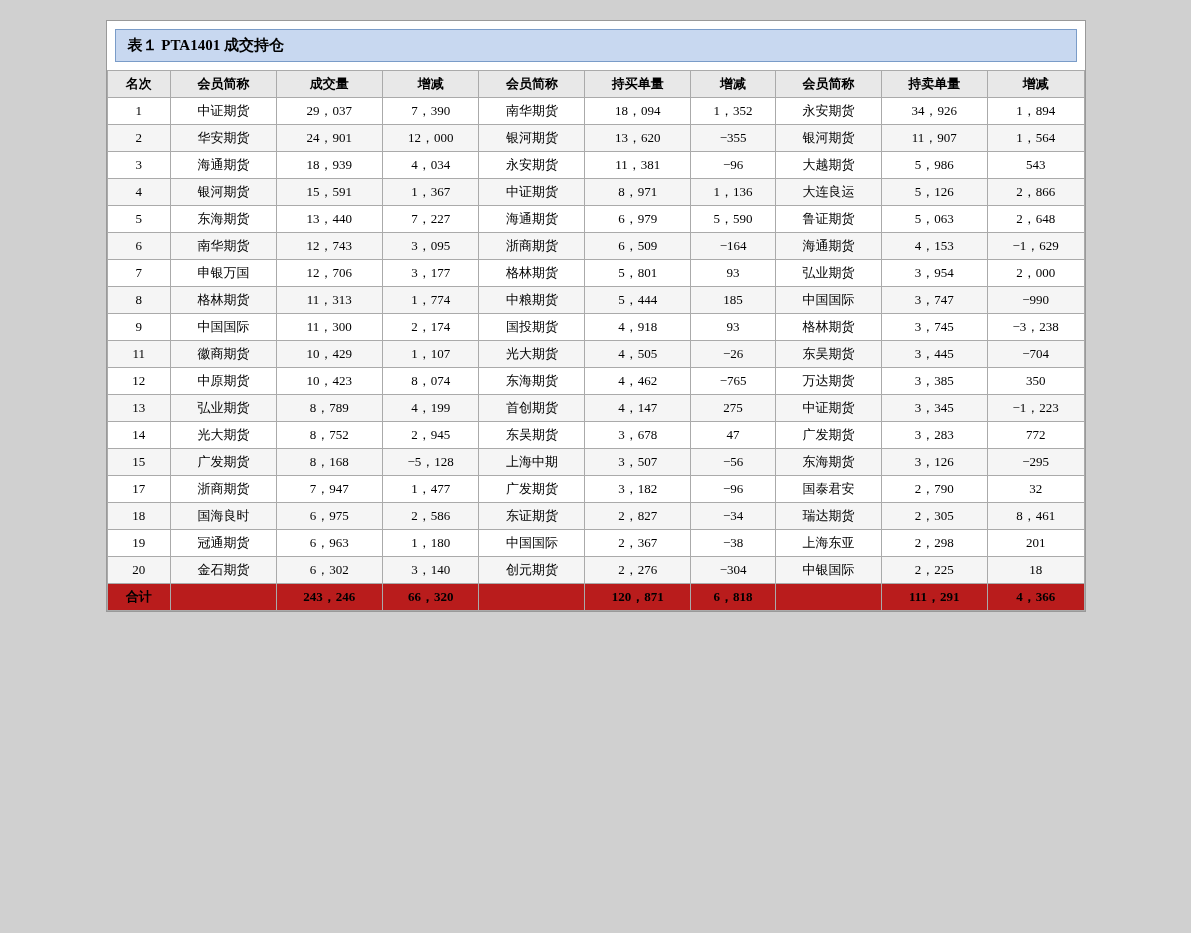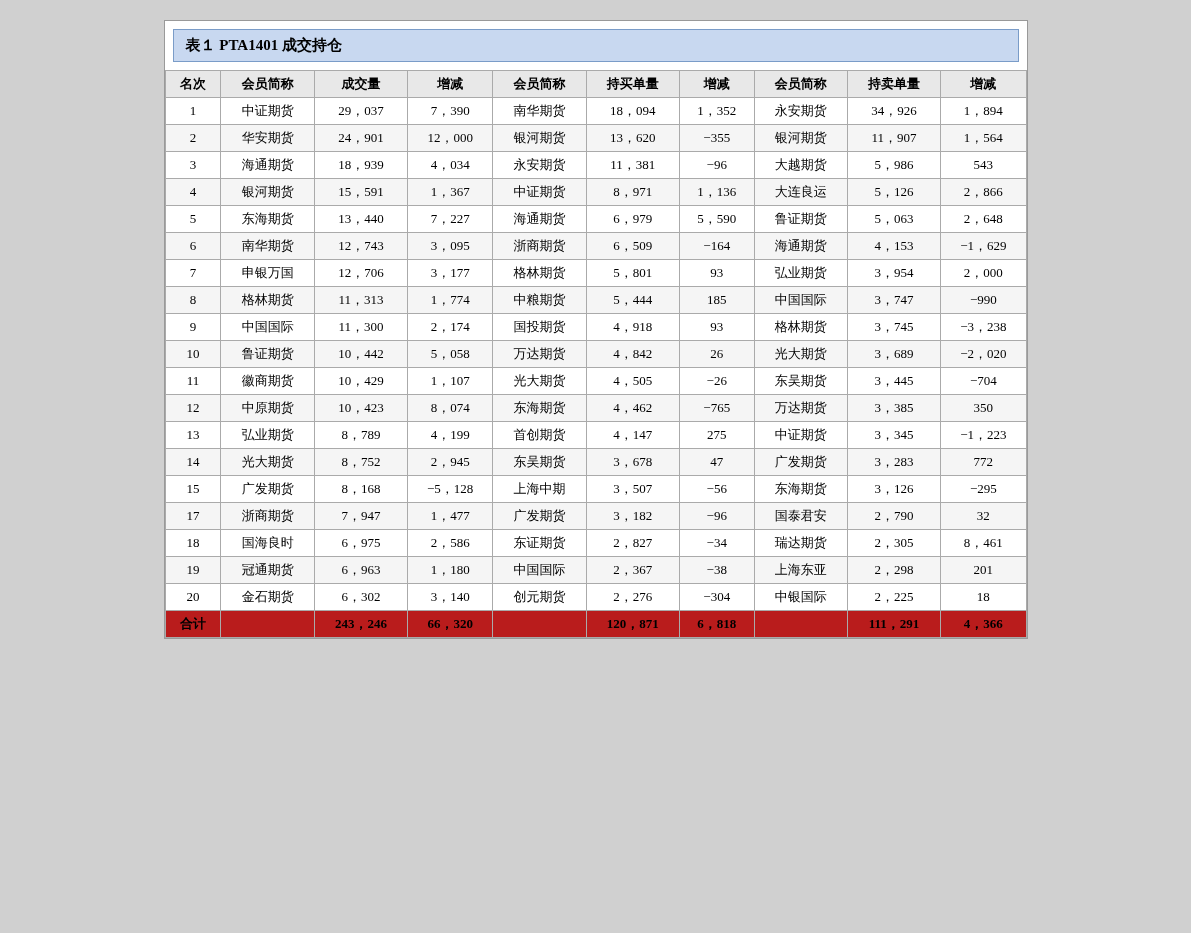--- a/index.html
+++ b/index.html
@@ -12,21 +12,21 @@
       background: #d0d0d0;
       display: flex;
       justify-content: center;
       align-items: flex-start;
       padding: 20px;
       font-family: "SimSun", "宋体", serif;
       font-size: 14px;
     }
 
     .container {
-      width: 864px;
+      width: 980px;
       background: #fff;
       border: 1px solid #999;
     }
 
     .title-bar {
       background: #c8d8f0;
       border: 1px solid #7a9cc8;
       padding: 6px 12px;
       font-size: 15px;
       font-weight: bold;
@@ -190,32 +190,20 @@
           <td>11，300</td>
           <td>2，174</td>
           <td>国投期货</td>
           <td>4，918</td>
           <td>93</td>
           <td>格林期货</td>
           <td>3，745</td>
           <td>−3，238</td>
         </tr>
         <tr>
-          <td>10</td>
-          <td>鲁证期货</td>
-          <td>10，442</td>
-          <td>5，058</td>
-          <td>万达期货</td>
-          <td>4，842</td>
-          <td>26</td>
-          <td>光大期货</td>
-          <td>3，689</td>
-          <td>−2，020</td>
-        </tr>
-        <tr>
           <td>11</td>
           <td>徽商期货</td>
           <td>10，429</td>
           <td>1，107</td>
           <td>光大期货</td>
           <td>4，505</td>
           <td>−26</td>
           <td>东吴期货</td>
           <td>3，445</td>
           <td>−704</td>

